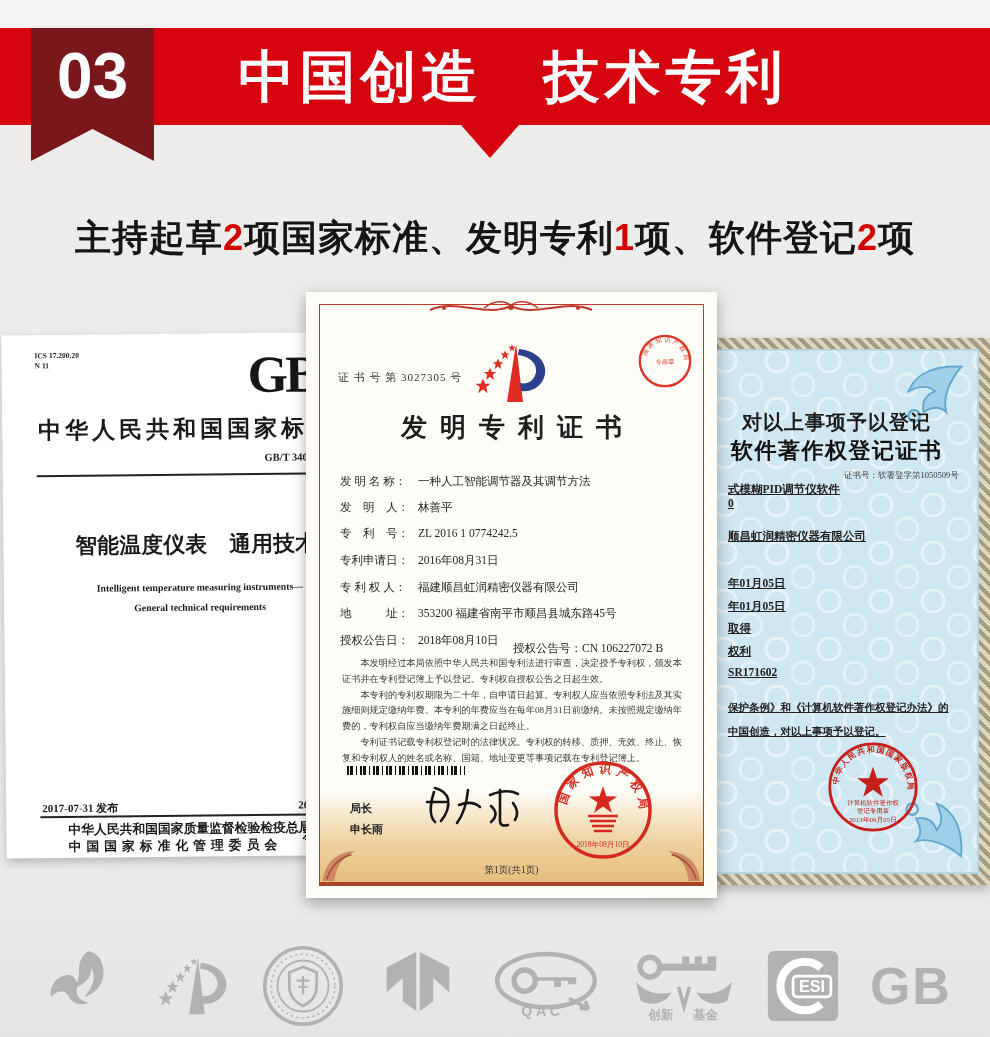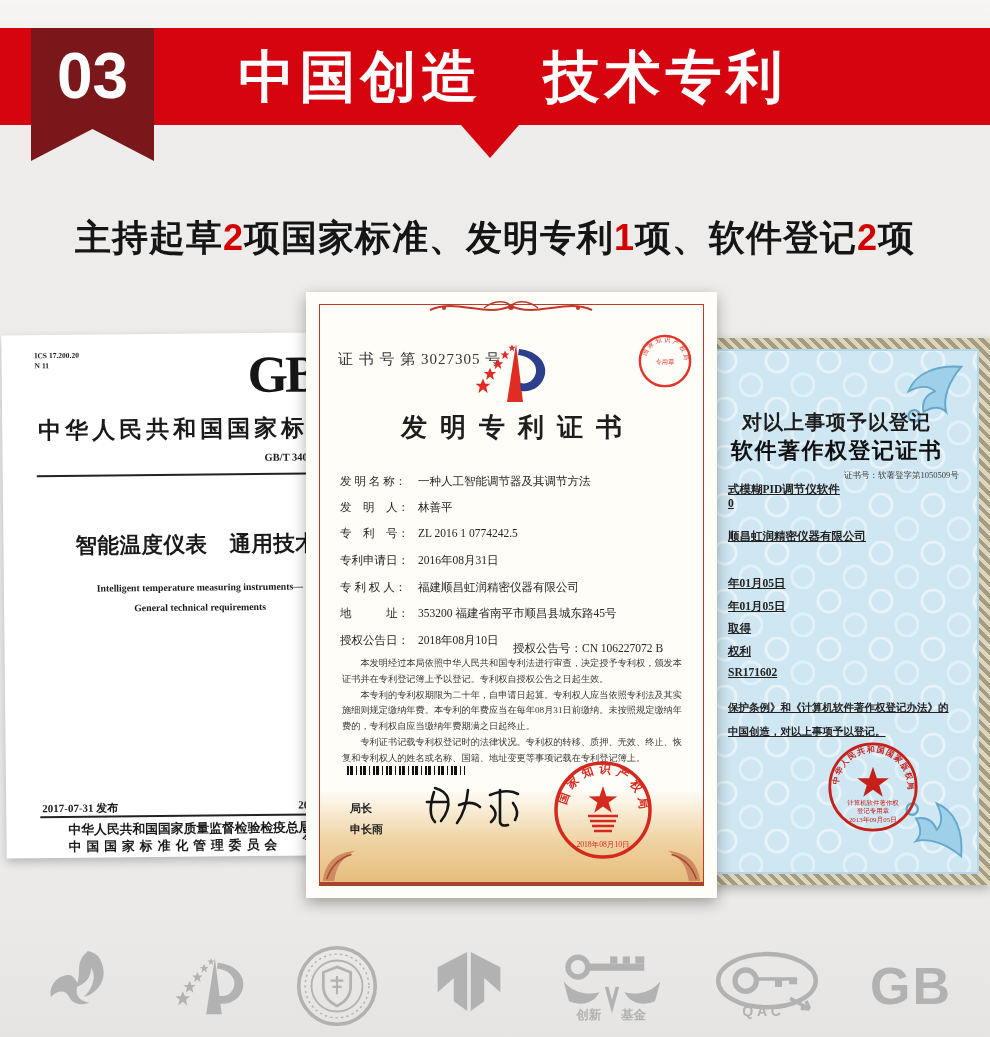--- a/index.html
+++ b/index.html
@@ -44,21 +44,21 @@
   .cert-patent{position:absolute;left:306px;top:292px;width:411px;height:606px;background:#fffdf8;
                box-shadow:0 5px 14px rgba(0,0,0,.32);z-index:3;color:#2a2a2a;}
   .pt-band{position:absolute;left:13px;right:13px;bottom:12px;height:92px;
            background:linear-gradient(180deg,rgba(243,216,170,0) 0%,#efd3a2 55%,#e6bd7d 100%);
            border-bottom:4px solid #9c4a2a;}
   .pt-frame{position:absolute;left:13px;right:13px;top:12px;bottom:14px;border:1.5px solid #c0392b;pointer-events:none;}
   .pt-ornament{position:absolute;left:120px;top:3px;}
   .pt-corner{position:absolute;bottom:15px;}
   .pt-corner.l{left:15px;}
   .pt-corner.r{right:15px;transform:scaleX(-1);}
-  .pt-certno{position:absolute;left:32px;top:58px;font-size:15px;letter-spacing:1px;color:#333;}
+  .pt-certno{position:absolute;left:32px;top:78px;font-size:11px;letter-spacing:1px;color:#333;}
   .pt-logo{position:absolute;left:168px;top:50px;}
   .pt-cornerseal{position:absolute;left:330px;top:40px;}
   .pt-title{position:absolute;left:0;top:118px;width:100%;text-align:center;font-size:26px;font-weight:bold;
             letter-spacing:13px;color:#1e1e1e;white-space:nowrap;text-indent:13px;}
   .p-row{position:absolute;left:34px;font-size:11.5px;white-space:nowrap;color:#262626;}
   .p-row .p-label{display:inline-block;min-width:78px;}
   .p-row-0{top:182px;} .p-row-1{top:208px;} .p-row-2{top:234px;} .p-row-3{top:261px;}
   .p-row-4{top:288px;} .p-row-5{top:314px;} .p-row-6{top:341px;}
   .p-grant2{position:absolute;left:173px;top:8px;}
   .pt-body{position:absolute;left:36px;top:364px;width:340px;font-size:9.2px;line-height:1.72;
@@ -257,20 +257,21 @@
           <path id="pt-arc" d="M50,50 m-37,0 a37,37 0 1 1 74,0 a37,37 0 1 1 -74,0"></path>
         </defs>
       <circle cx="50" cy="50" r="47" fill="none" stroke="#d5281e" stroke-width="3.5"></circle>
       <text font-size="11.5" fill="#d5281e" letter-spacing="5" font-weight="bold">
         <textPath href="#pt-arc" startOffset="2%">国家知识产权局</textPath>
       </text>
       <path d="M50 26 L53.4 36.2 L64.2 36.4 L55.6 42.6 L58.8 52.8 L50 46.6 L41.2 52.8 L44.4 42.6 L35.8 36.4 L46.6 36.2 Z" fill="#d5281e"></path>
       <path d="M35 56 h30 M37 61 h26 M39 66 h22 M41 71 h18" stroke="#d5281e" stroke-width="2.4"></path>
       <text x="50" y="87" text-anchor="middle" font-size="7.6" fill="#d5281e">2018年08月10日</text>
     </svg>
+    <div class="pt-page">第1页(共1页)</div>
   </div>
 
   <div class="logos">
     <div class="logo">
       <svg width="88" height="80" viewBox="0 0 96 84">
         <path d="M54 4 C38 18 50 30 40 44 C52 40 58 32 58 22 C64 32 60 44 50 54 C70 48 78 28 66 10 C62 6 58 4 54 4 Z" fill="#b2b2b2"></path>
         <path d="M34 30 C22 30 12 40 14 54 C22 46 30 46 34 54 C38 62 48 64 56 60 C42 58 40 48 44 40 C40 34 38 30 34 30 Z" fill="#b2b2b2"></path>
       </svg>
     </div>
     <div class="logo">
@@ -290,43 +291,51 @@
         <circle cx="45" cy="45" r="35" fill="none" stroke="#b2b2b2" stroke-width="1.6" stroke-dasharray="2.5 3.5"></circle>
         <circle cx="45" cy="45" r="28" fill="none" stroke="#b2b2b2" stroke-width="2"></circle>
         <path d="M45 24 L60 30 V45 C60 56 53 63 45 67 C37 63 30 56 30 45 V30 Z" fill="none" stroke="#b2b2b2" stroke-width="3"></path>
         <path d="M38 39 H52 M45 34 V54 M40 46 H50" stroke="#b2b2b2" stroke-width="2.4" fill="none"></path>
       </svg>
     </div>
     <div class="logo">
       <svg width="86" height="74" viewBox="0 0 96 80">
         <path d="M46 2 L46 68 L31 57 L31 31 L13 47 L13 19 Z" fill="#b2b2b2"></path>
         <path d="M50 2 L50 68 L65 57 L65 31 L83 47 L83 19 Z" fill="#b2b2b2"></path>
+      </svg>
+    </div>
+    <div class="logo">
+      <svg width="110" height="76" viewBox="0 0 124 84">
+        <ellipse cx="62" cy="36" rx="55" ry="30" fill="none" stroke="#b2b2b2" stroke-width="5"></ellipse>
+        <circle cx="38" cy="36" r="12" fill="none" stroke="#b2b2b2" stroke-width="6"></circle>
+        <path d="M50 32 h46 v8 h-9 v-4 h-8 v7 h-8 v-7 h-21 z" fill="#b2b2b2"></path>
+        <path d="M88 56 L110 68 M110 68 l-10 -1 M110 68 l-4 -9" stroke="#b2b2b2" stroke-width="4" fill="none"></path>
+        <text x="58" y="76" text-anchor="middle" font-size="16" letter-spacing="4" fill="#b2b2b2" font-weight="bold">QAC</text>
       </svg>
     </div>
     <div class="logo">
       <svg width="104" height="78" viewBox="0 0 116 86">
         <circle cx="20" cy="22" r="11" fill="none" stroke="#b2b2b2" stroke-width="6"></circle>
         <rect x="30" y="18" width="64" height="8" fill="#b2b2b2"></rect>
         <rect x="56" y="10" width="8" height="8" fill="#b2b2b2"></rect>
         <rect x="70" y="10" width="8" height="8" fill="#b2b2b2"></rect>
         <rect x="84" y="10" width="10" height="8" fill="#b2b2b2"></rect>
         <path d="M4 38 C14 50 30 54 44 50 C38 62 24 66 10 60 Z" fill="#b2b2b2"></path>
         <path d="M112 38 C102 50 86 54 72 50 C78 62 92 66 106 60 Z" fill="#b2b2b2"></path>
         <path d="M52 44 L58 66 L64 44" fill="none" stroke="#b2b2b2" stroke-width="4"></path>
         <text x="18" y="80" font-size="14" fill="#b2b2b2" font-weight="bold">创新</text>
         <text x="68" y="80" font-size="14" fill="#b2b2b2" font-weight="bold">基金</text>
       </svg>
     </div>
     <div class="logo">
-      <svg width="110" height="76" viewBox="0 0 124 84">
-        <ellipse cx="62" cy="36" rx="55" ry="30" fill="none" stroke="#b2b2b2" stroke-width="5"></ellipse>
-        <circle cx="38" cy="36" r="12" fill="none" stroke="#b2b2b2" stroke-width="6"></circle>
-        <path d="M50 32 h46 v8 h-9 v-4 h-8 v7 h-8 v-7 h-21 z" fill="#b2b2b2"></path>
-        <path d="M88 56 L110 68 M110 68 l-10 -1 M110 68 l-4 -9" stroke="#b2b2b2" stroke-width="4" fill="none"></path>
-        <text x="58" y="76" text-anchor="middle" font-size="16" letter-spacing="4" fill="#b2b2b2" font-weight="bold">QAC</text>
+      <svg width="72" height="72" viewBox="0 0 80 80">
+        <rect x="1" y="1" width="78" height="78" rx="7" fill="#b2b2b2"></rect>
+        <path d="M60 20 A27 27 0 1 0 60 60" fill="none" stroke="#fff" stroke-width="9"></path>
+        <rect x="29" y="29" width="42" height="23" rx="4" fill="none" stroke="#fff" stroke-width="3"></rect>
+        <text x="50" y="47" text-anchor="middle" font-size="18" font-weight="bold" fill="#fff">ESI</text>
       </svg>
     </div>
     <div class="logo">
       <div class="logo-gb-text">GB</div>
     </div>
   </div>
 
 </div>
 
 </body></html>

